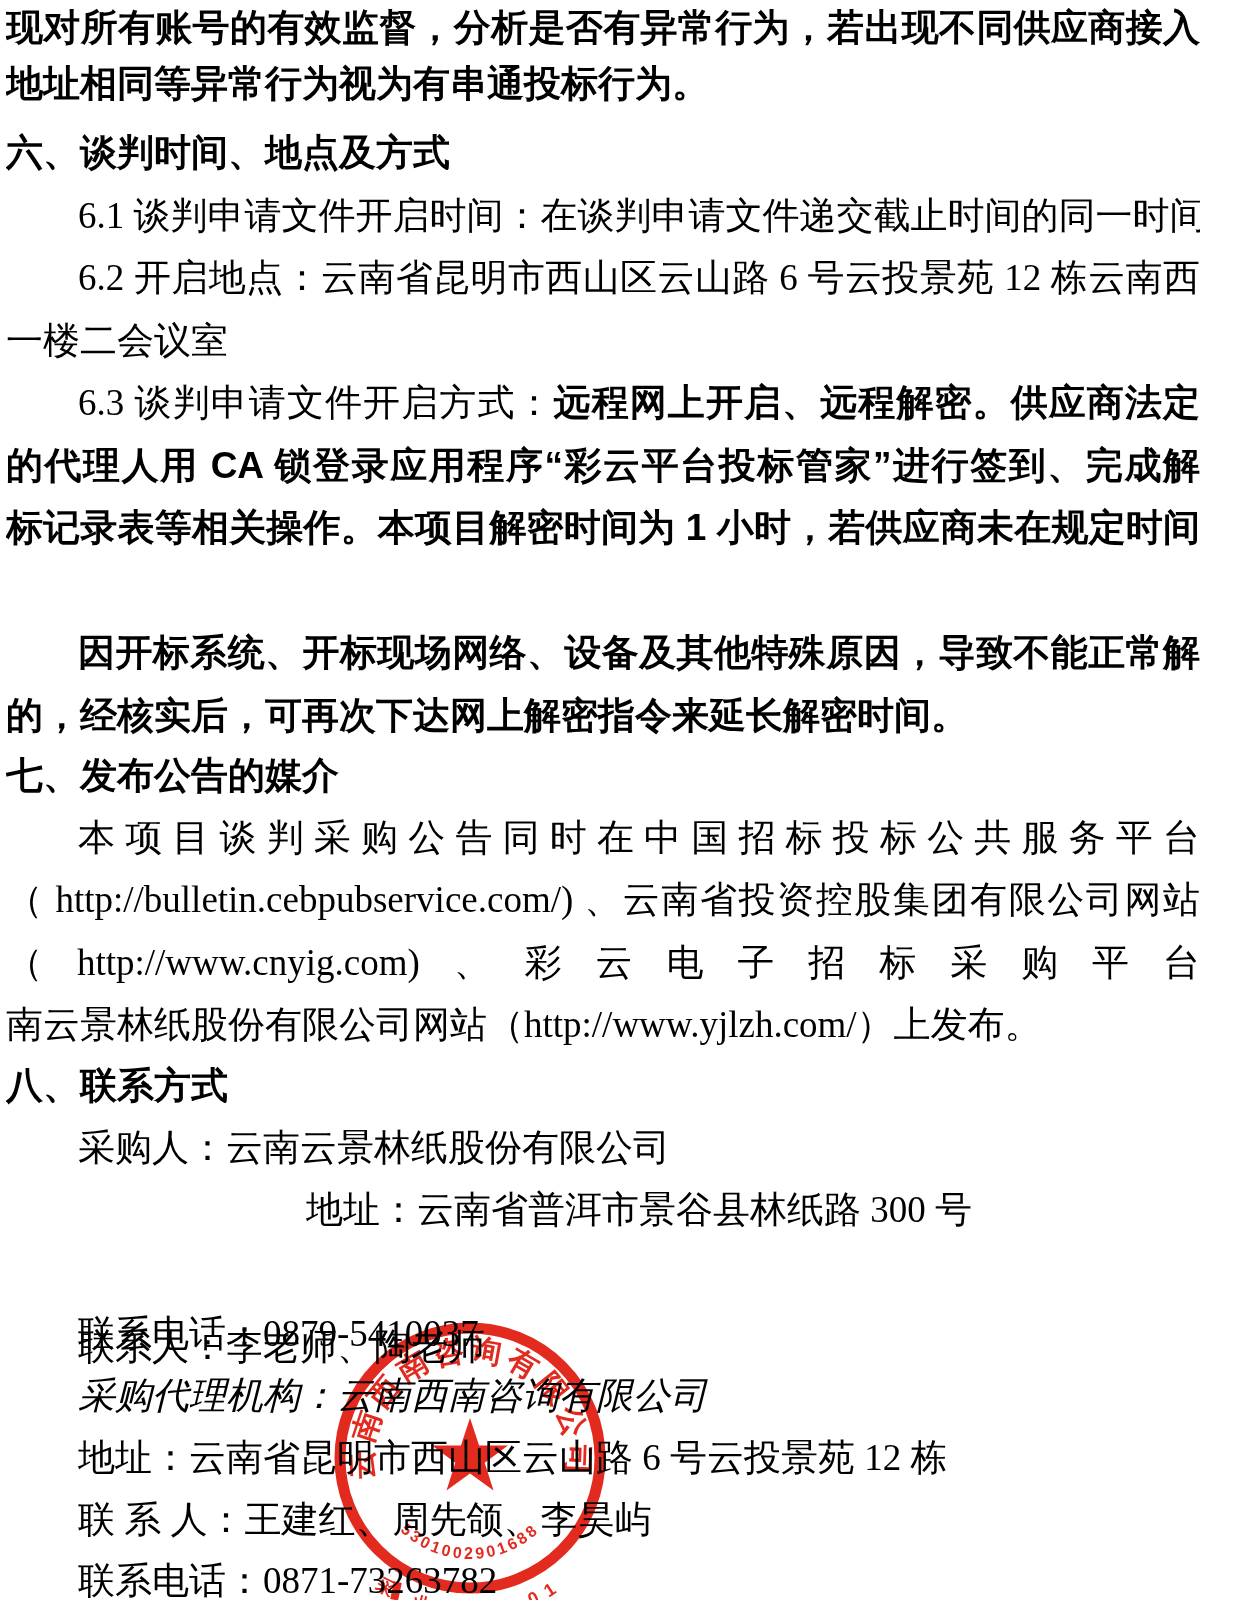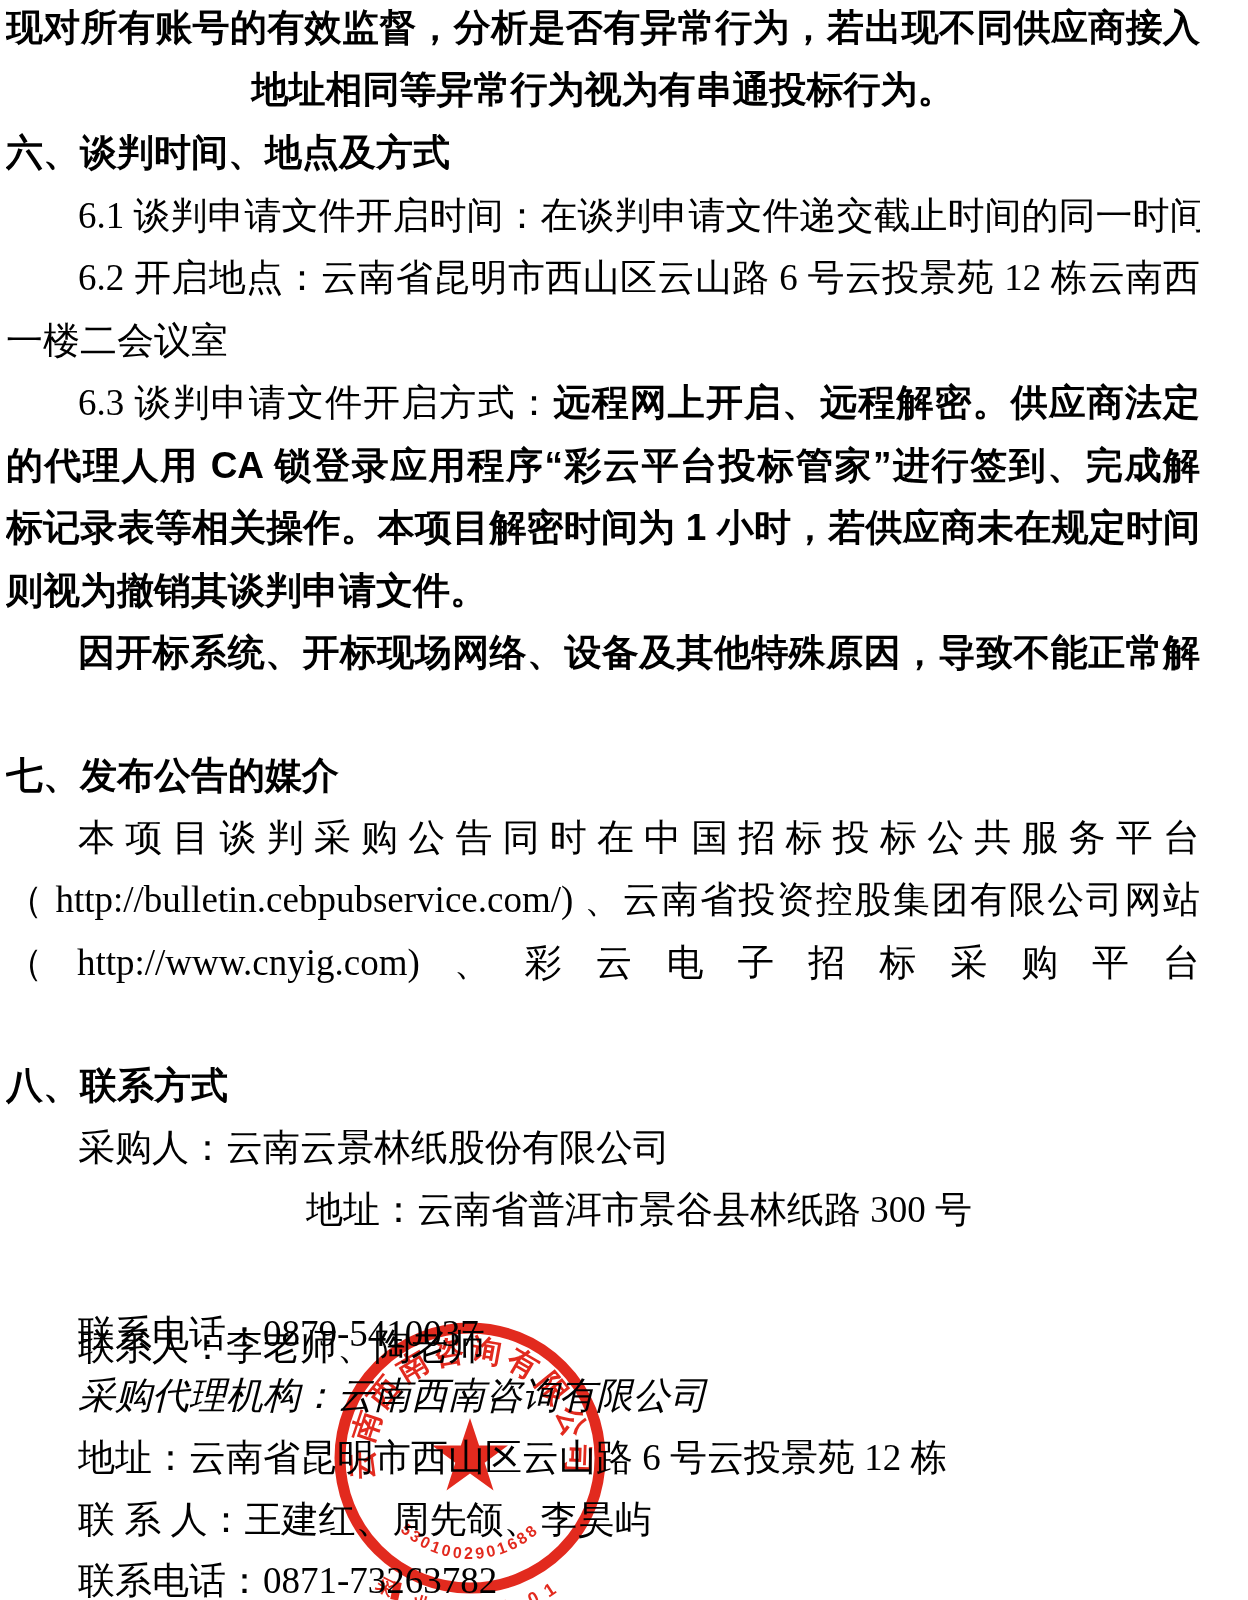--- a/index.html
+++ b/index.html
@@ -70,34 +70,35 @@
         <text class="stamp-text" font-size="18" letter-spacing="9" fill="#e01a0e">
           <textPath href="#seal-sub-arc" startOffset="50%" text-anchor="middle">采 业 务 部 01</textPath>
         </text>
         <rect x="62" y="264" width="8" height="18" fill="#e01a0e" transform="rotate(12 66 273)"></rect>
       </g>
     </svg>
   </div>
 
   <div class="content">
       <div class="line justify" style="top: 3px;"><span class="seg bold">现对所有账号的有效监督，分析是否有异常行为，若出现不同供应商接入设备 mac</span></div>
-      <div class="line" style="top: 65px; text-align: center;"><span class="seg bold">地址相同等异常行为视为有串通投标行为。</span></div>
+      <div class="line" style="top: 59px;"><span class="seg bold">地址相同等异常行为视为有串通投标行为。</span></div>
       <div class="line heading" style="top: 128px;"><span class="seg bold">六、谈判时间、地点及方式</span></div>
       <div class="line indent" style="top: 191px;"><span class="seg">6.1 谈判申请文件开启时间：在谈判申请文件递交截止时间的同一时间进行；</span></div>
       <div class="line indent justify" style="top: 253px;"><span class="seg">6.2 开启地点：云南省昆明市西山区云山路 6 号云投景苑 12 栋云南西南咨询有限公司</span></div>
       <div class="line" style="top: 316px;"><span class="seg">一楼二会议室</span></div>
       <div class="line indent justify" style="top: 378px;"><span class="seg">6.3 谈判申请文件开启方式：</span><span class="seg bold">远程网上开启、远程解密。供应商法定代表人或其授权</span></div>
       <div class="line justify" style="top: 441px;"><span class="seg bold">的代理人用 CA 锁登录应用程序“彩云平台投标管家”进行签到、完成解密、查看和确认开</span></div>
       <div class="line justify" style="top: 503px;"><span class="seg bold">标记录表等相关操作。本项目解密时间为 1 小时，若供应商未在规定时间完成网上解密，</span></div>
-      <div class="line" style="top: 566px;"><span class="seg bold">则视为撤销其谈判申请文件。</span></div>
       <div class="line indent justify" style="top: 628px;"><span class="seg bold">因开标系统、开标现场网络、设备及其他特殊原因，导致不能正常解密谈判申请文件</span></div>
+      <div class="line" style="top: 691px;"><span class="seg bold">的，经核实后，可再次下达网上解密指令来延长解密时间。</span></div>
       <div class="line indent justify" style="top: 813px;"><span class="seg">本项目谈判采购公告同时在中国招标投标公共服务平台</span></div>
       <div class="line heading" style="top: 751px;"><span class="seg bold">七、发布公告的媒介</span></div>
       <div class="line justify" style="top: 875px;"><span class="seg">（ http://bulletin.cebpubservice.com/) 、云南省投资控股集团有限公司网站</span></div>
       <div class="line justify" style="top: 938px;"><span class="seg">（http://www.cnyig.com)、彩云电子招标采购平台（https://www.caiyunzhaobiao.com/）、云</span></div>
+      <div class="line" style="top: 1000px;"><span class="seg">南云景林纸股份有限公司网站（http://www.yjlzh.com/）上发布。</span></div>
       <div class="line heading" style="top: 1061px;"><span class="seg bold">八、联系方式</span></div>
       <div class="line indent" style="top: 1123px;"><span class="seg">采购人：云南云景林纸股份有限公司</span></div>
       <div class="line indent" style="top: 1185px; text-align: center;"><span class="seg">地址：云南省普洱市景谷县林纸路 300 号</span></div>
       <div class="line indent" style="top: 1322px;"><span class="seg">联系人：李老师、陶老师</span></div>
       <div class="line indent" style="top: 1309px;"><span class="seg">联系电话：0879-5410037</span></div>
       <div class="line indent" style="top: 1371px; font-style: italic;"><span class="seg">采购代理机构：云南西南咨询有限公司</span></div>
       <div class="line indent" style="top: 1433px;"><span class="seg">地址：云南省昆明市西山区云山路 6 号云投景苑 12 栋</span></div>
       <div class="line indent" style="top: 1495px;"><span class="seg">联 系 人：王建红、周先颌、李昊屿</span></div>
       <div class="line indent" style="top: 1556px;"><span class="seg">联系电话：0871-73263782</span></div>
     </div>

